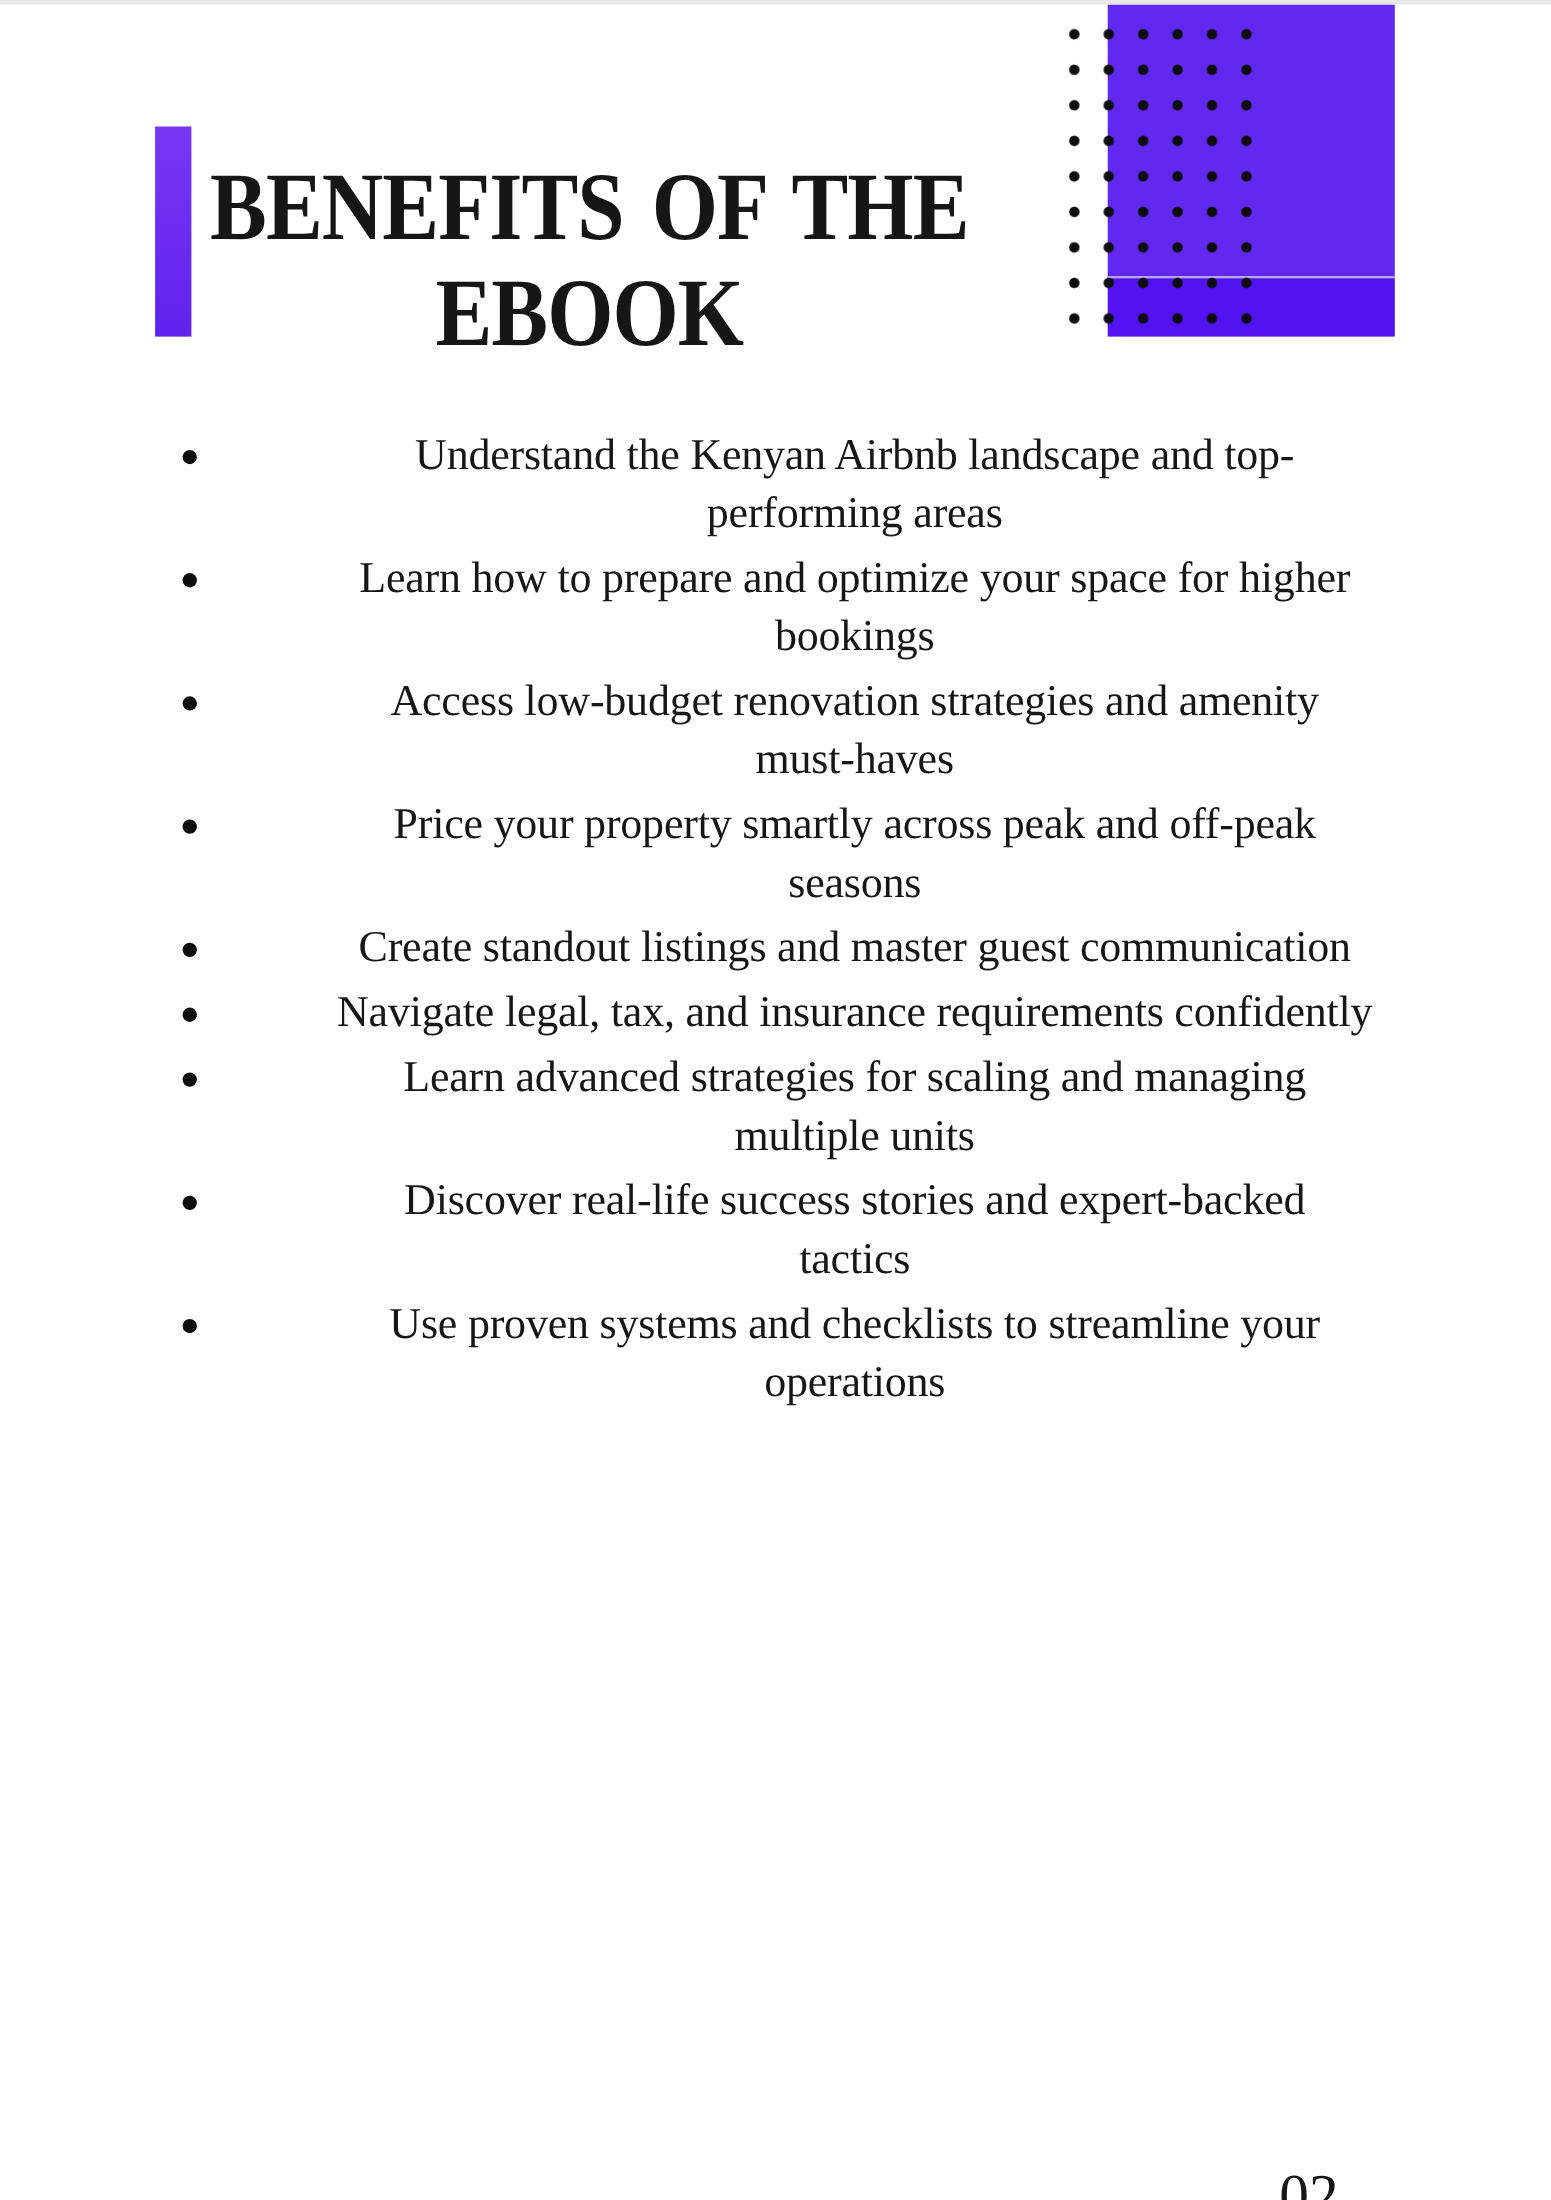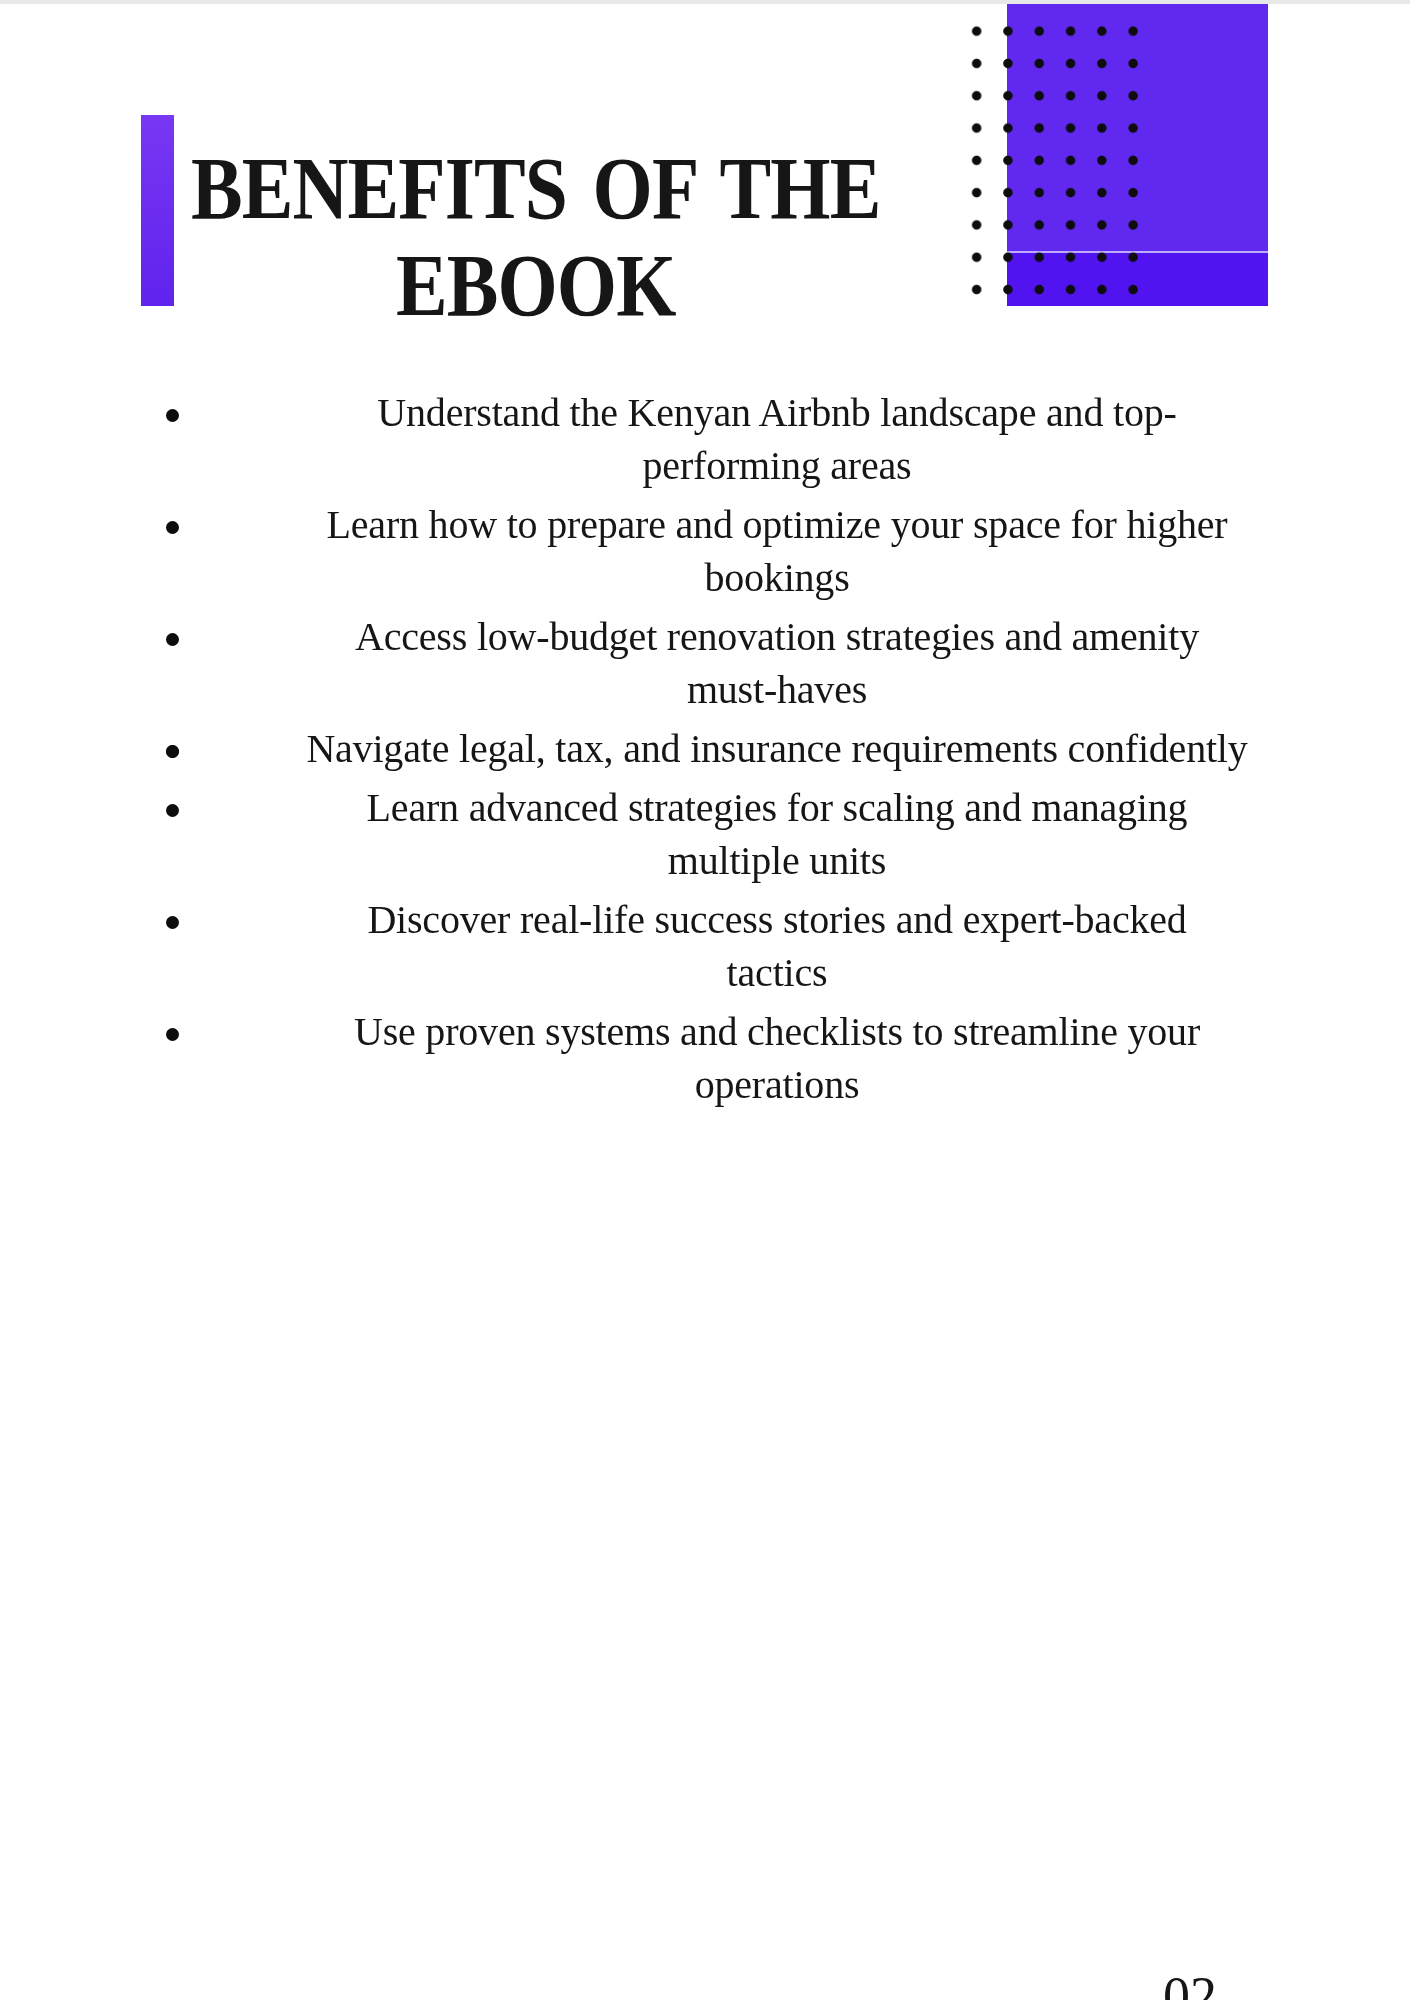--- a/index.html
+++ b/index.html
@@ -84,21 +84,23 @@
   <h1 class="title">BENEFITS OF THE
 EBOOK</h1>
 
   <ul class="benefits">
     <li><span class="bullet"></span><span>Understand the Kenyan Airbnb landscape and top-
 performing areas</span></li>
     <li><span class="bullet"></span><span>Learn how to prepare and optimize your space for higher
 bookings</span></li>
     <li><span class="bullet"></span><span>Access low-budget renovation strategies and amenity
 must-haves</span></li>
-    <li><span class="bullet"></span></li>
+    <li><span class="bullet"></span><span>Price your property smartly across peak and off-peak
+seasons</span></li>
+    <li><span class="bullet"></span><span>Create standout listings and master guest communication</span></li>
     <li><span class="bullet"></span><span>Navigate legal, tax, and insurance requirements confidently</span></li>
     <li><span class="bullet"></span><span>Learn advanced strategies for scaling and managing
 multiple units</span></li>
     <li><span class="bullet"></span><span>Discover real-life success stories and expert-backed
 tactics</span></li>
     <li><span class="bullet"></span><span>Use proven systems and checklists to streamline your
 operations</span></li>
   </ul>
 
   <div class="page-number">02</div>

